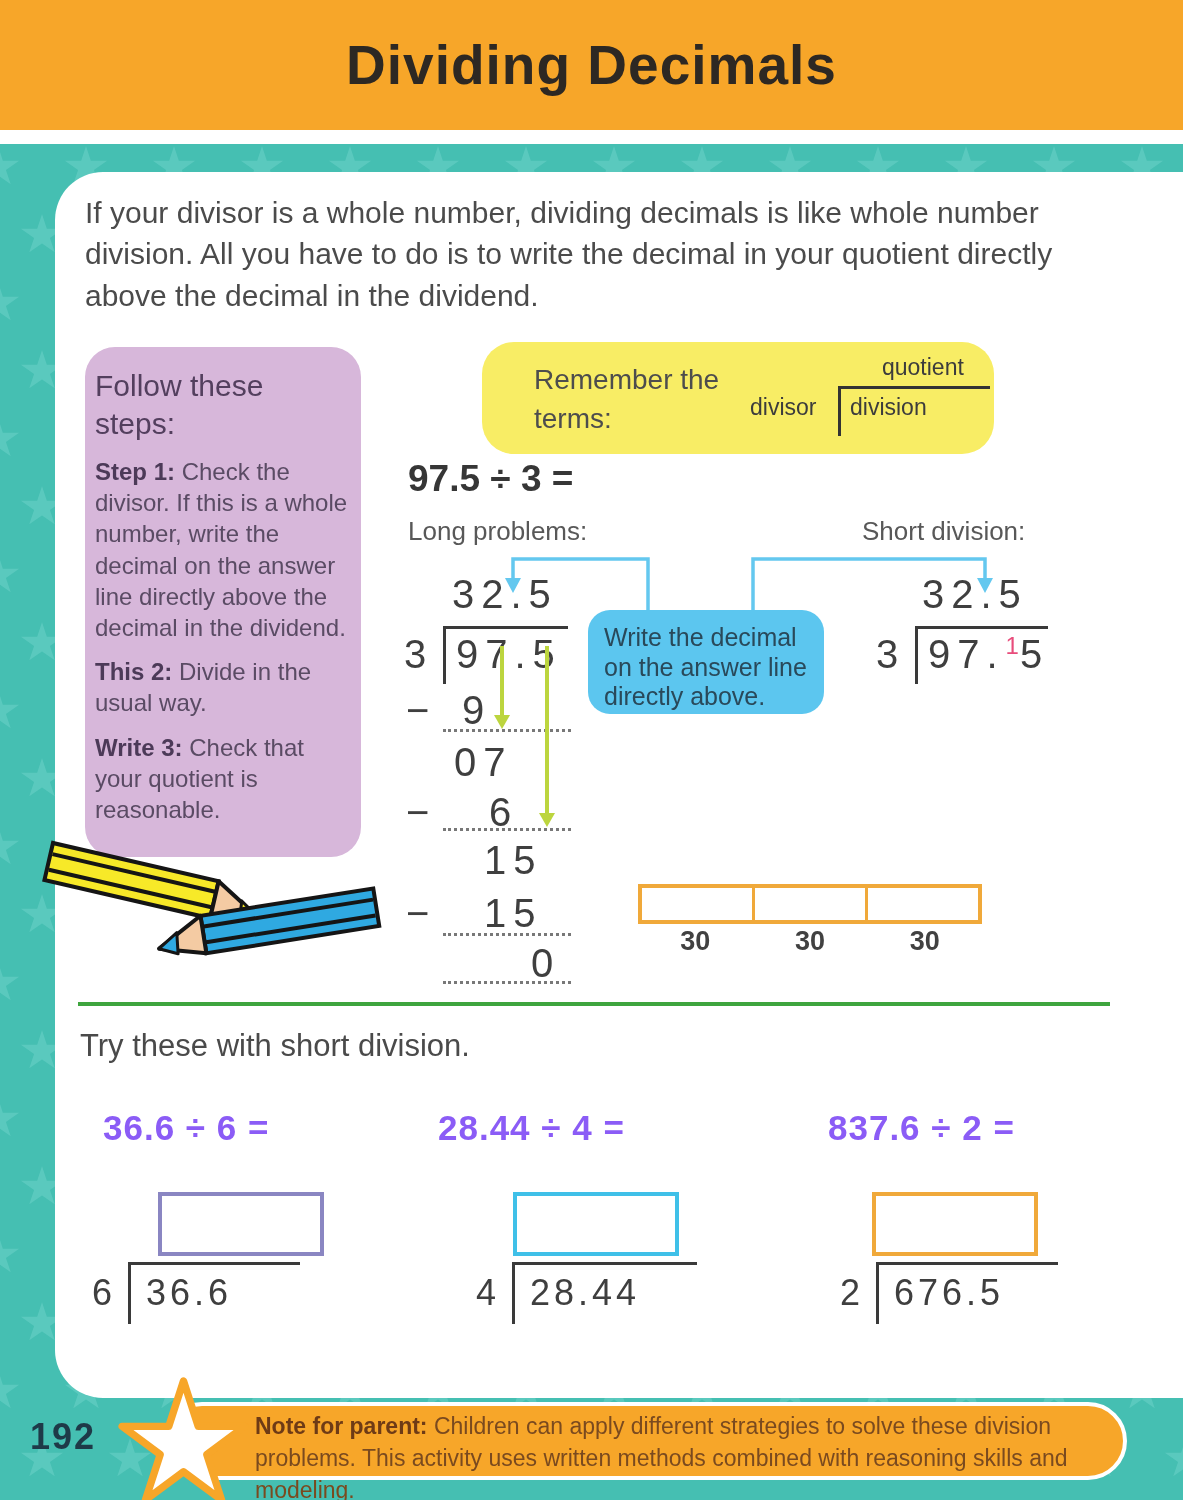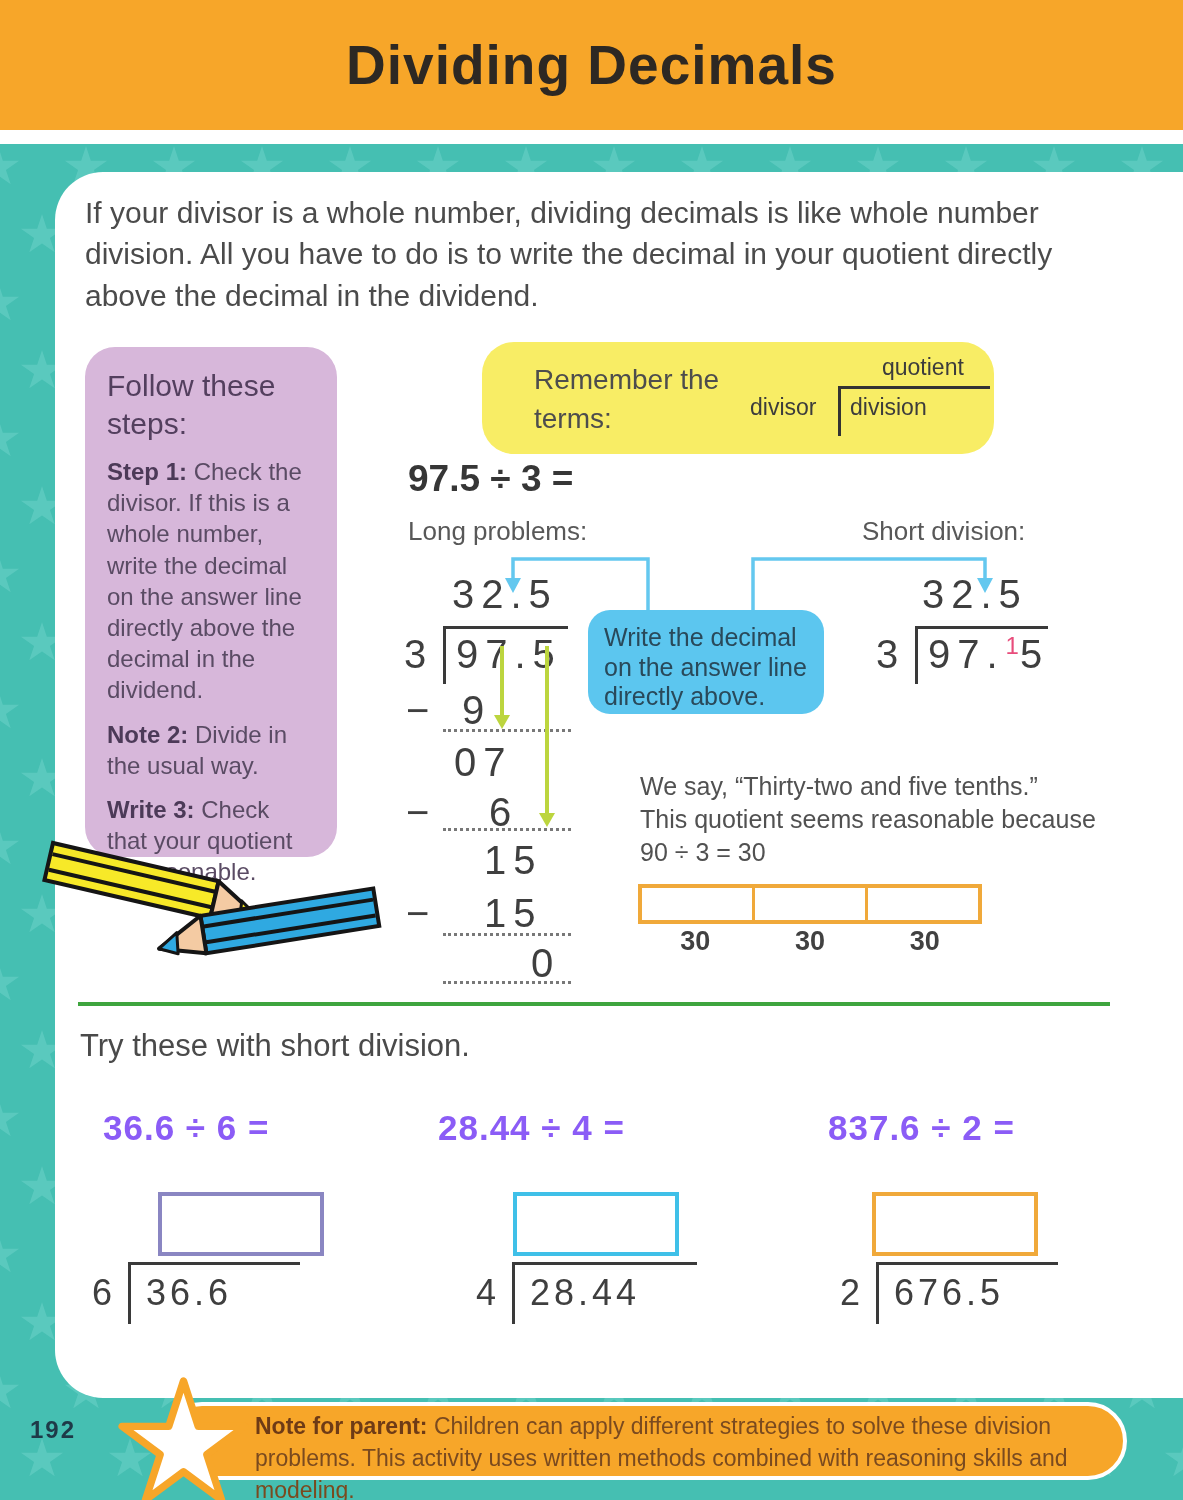--- a/index.html
+++ b/index.html
@@ -16,22 +16,22 @@
   .star{position:absolute;width:44px;height:42px;background:var(--star);opacity:.75;
         clip-path:polygon(50% 0%,61% 35%,98% 35%,68% 57%,79% 91%,50% 70%,21% 91%,32% 57%,2% 35%,39% 35%);}
   .panel{position:absolute;left:55px;top:172px;width:1128px;height:1226px;background:#fff;
          border-radius:48px 0 0 48px;z-index:2;}
 
   
   .abs{position:absolute;z-index:3;}
   .intro{left:85px;top:192px;width:985px;font-size:30px;line-height:1.38;color:#4b4b4b;}
 
   
-  .steps-box{left:85px;top:347px;width:252px;height:510px;background:var(--purple-box);border-radius:30px;
-             box-sizing:border-box;padding:20px 22px;}
+  .steps-box{left:85px;top:347px;width:276px;height:510px;background:var(--purple-box);border-radius:30px;
+             box-sizing:border-box;padding:20px 10px;}
   .steps-box .bx-title{font-size:30px;line-height:1.25;color:#533f5e;margin-bottom:14px;}
   .steps-box .step{font-size:24px;line-height:1.3;color:#5a4b64;margin-bottom:13px;}
   .steps-box .step b{color:#4c3a58;}
 
   
   .remember-box{left:482px;top:342px;width:512px;height:112px;background:var(--yellow-box);border-radius:32px;}
   .remember-title{position:absolute;left:52px;top:18px;width:230px;font-size:28px;line-height:1.4;color:#4d4d4d;}
   .term{position:absolute;font-size:23px;color:#3c3c3c;}
   .term-quotient{left:370px;top:12px;margin-left:30px;}
   .term-divisor{left:268px;top:52px;}
@@ -66,21 +66,21 @@
   .try-text{left:80px;top:1028px;font-size:31px;color:#4a4a4a;}
   .equation{font-size:35px;font-weight:bold;color:#8b5cf6;letter-spacing:1px;}
   .answer-box{width:158px;height:56px;background:#fff;border:4px solid #888;}
   .pr-num{font-size:36px;letter-spacing:4px;color:var(--ink);white-space:nowrap;}
 
   
   .note-bar{left:163px;top:1402px;width:964px;height:78px;background:var(--orange);border:4px solid #fff;
             border-radius:40px;box-sizing:border-box;z-index:3;}
   .note-text{left:255px;top:1410px;width:845px;font-size:23px;line-height:1.4;color:#7a4a1f;z-index:4;}
   .note-text b{color:#6e3b16;}
-  .page-num{left:30px;top:1416px;font-size:24px;font-weight:bold;color:var(--page-number);z-index:4;letter-spacing:2px;}
+  .page-num{left:30px;top:1416px;font-size:36px;font-weight:bold;color:var(--page-number);z-index:4;letter-spacing:2px;}
   .footer-star{left:116px;top:1376px;z-index:5;}
 </style>
 </head>
 <body>
 
 <div class="page">
 
   <div class="teal-bg"></div>
   <div class="star-layer">
       <div class="star" style="left: -24px; top: 2px;"></div>
@@ -369,21 +369,21 @@
   <div class="header">
     <h1>Dividing Decimals</h1>
   </div>
   <div class="white-strip"></div>
 
   <div class="abs intro">If your divisor is a whole number, dividing decimals is like whole number division. All you have to do is to write the decimal in your quotient directly above the decimal in the dividend.</div>
 
   <div class="abs steps-box">
     <div class="bx-title">Follow these steps:</div>
     <div class="step"><b>Step 1:</b><span> Check the divisor. If this is a whole number, write the decimal on the answer line directly above the decimal in the dividend.</span></div>
-    <div class="step"><b>Note 2:</b><span> Divide in the usual way.</span></div>
+    <div class="step"><b>This 2:</b><span> Divide in the usual way.</span></div>
     <div class="step"><b>Write 3:</b><span> Check that your quotient is reasonable.</span></div>
   </div>
 
   <div class="abs remember-box">
     <div class="remember-title">Remember the terms:</div>
     <div class="term term-quotient">quotient</div>
     <div class="term-hbar"></div>
     <div class="term-vbar"></div>
     <div class="term term-divisor">divisor</div>
     <div class="term term-dividend">division</div>
@@ -424,25 +424,20 @@
   </svg>
 
   <div class="abs callout">Write the decimal on the answer line directly above.</div>
 
   <div class="abs num" style="left:922px;top:572px;">32.5</div>
   <div class="abs hbar" style="left:915px;top:626px;width:133px;"></div>
   <div class="abs vbar" style="left:915px;top:626px;height:58px;"></div>
   <div class="abs num" style="left:876px;top:632px;">3</div>
   <div class="abs num" style="left:928px;top:632px;"><span>97.</span><span class="carry">1</span><span>5</span></div>
 
-  <div class="abs reasoning">
-    <div>We say, “Thirty-two and five tenths.”</div>
-    <div>This quotient seems reasonable because</div>
-    <div>90 ÷ 3 = 30</div>
-  </div>
 
   <div class="abs bar-model">
     <div class="bar-cell"></div>
     <div class="bar-cell"></div>
     <div class="bar-cell"></div>
   </div>
   <div class="abs bar-labels">
     <span>30</span>
     <span>30</span>
     <span>30</span>

